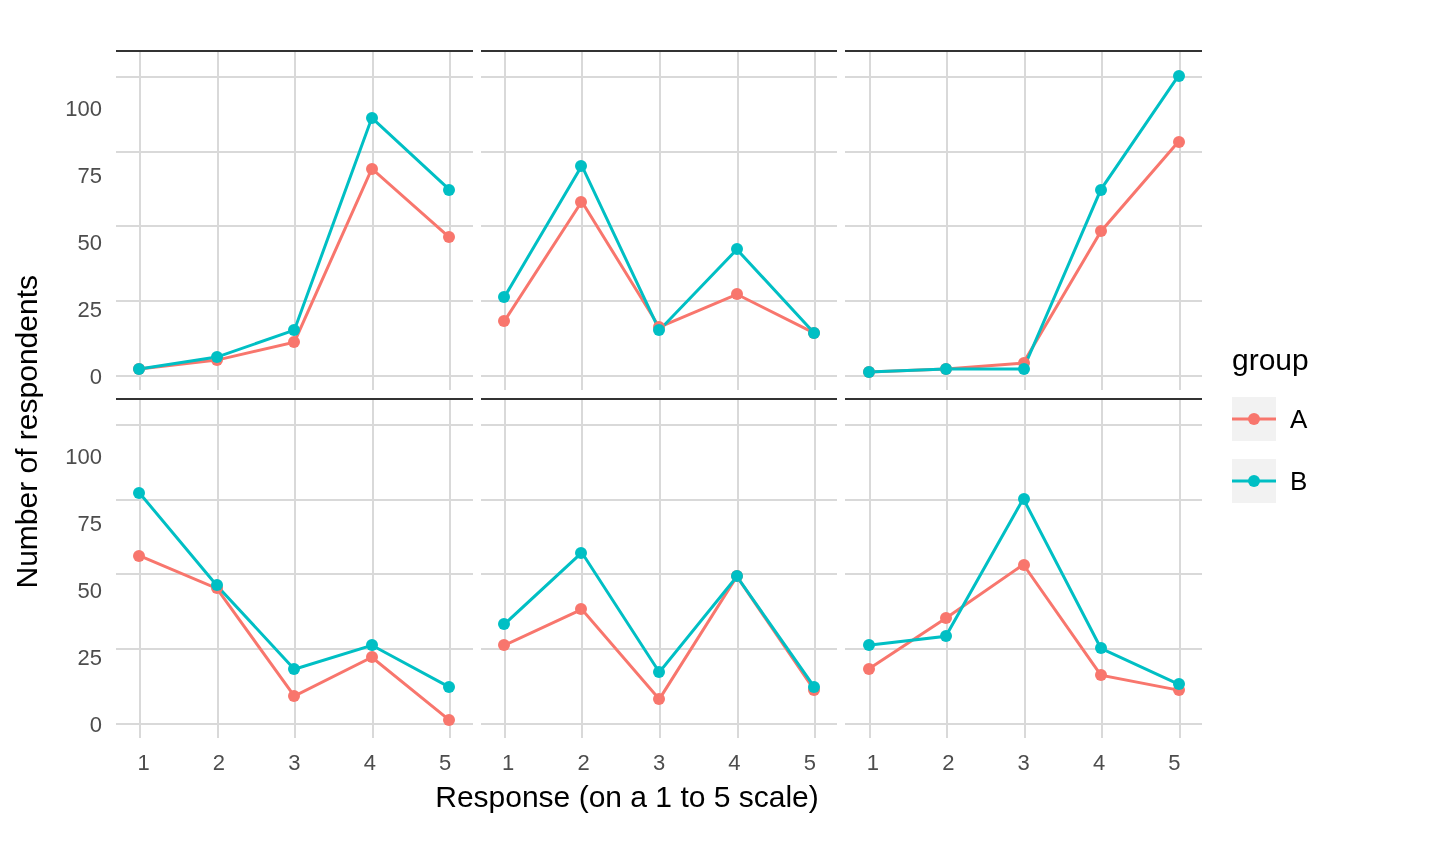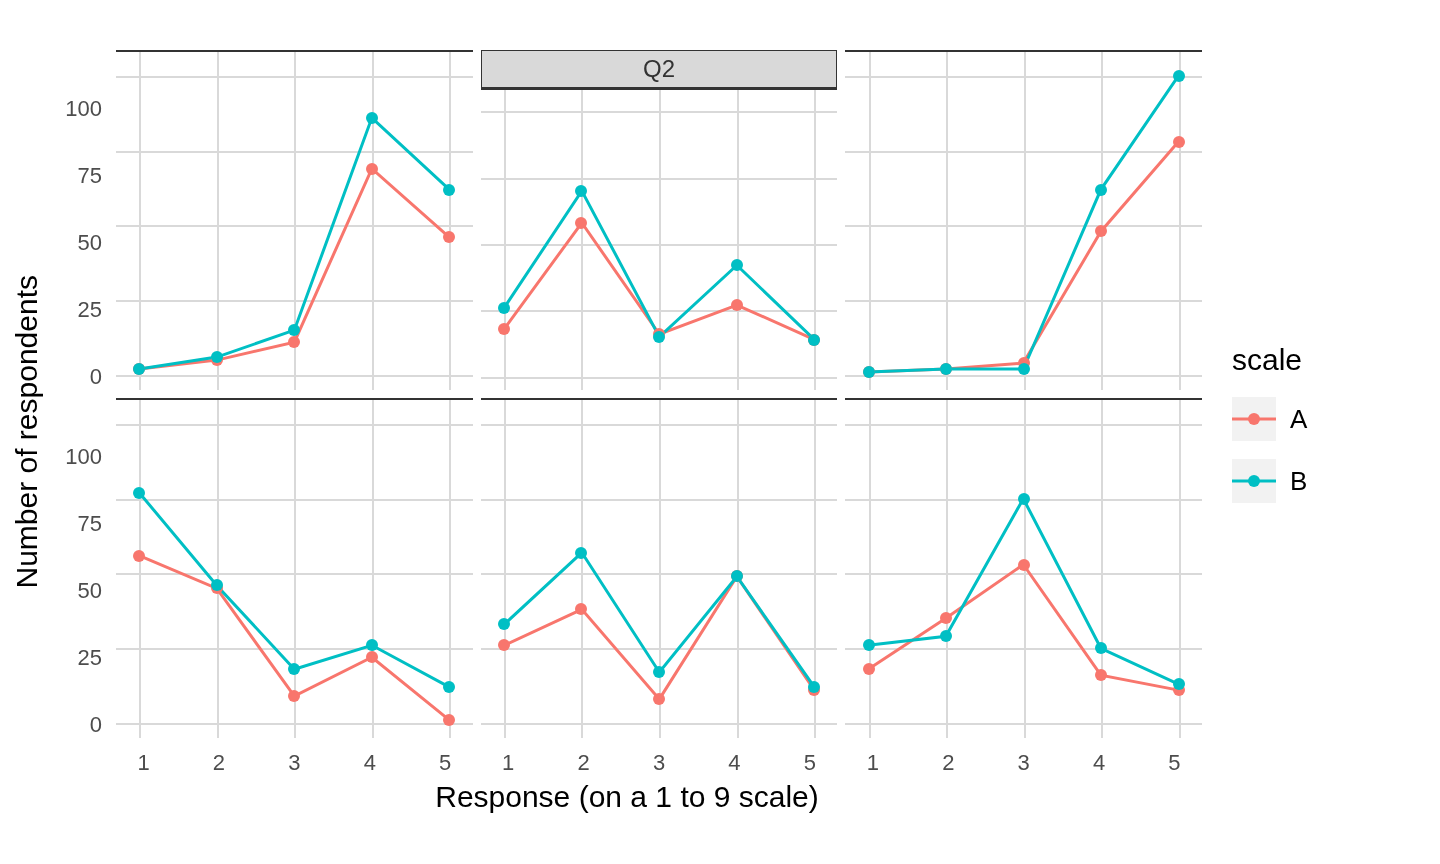--- a/index.html
+++ b/index.html
@@ -170,21 +170,20 @@
             <div style="position: absolute; left: 71.7391%; top: 34.5133%; width: 12px; height: 12px; border-radius: 50%; background: rgb(248, 118, 109); transform: translate(-50%, -50%);"></div>
             <div style="position: absolute; left: 93.4783%; top: 54.8673%; width: 12px; height: 12px; border-radius: 50%; background: rgb(248, 118, 109); transform: translate(-50%, -50%);"></div>
             <div style="position: absolute; left: 6.52174%; top: 93.8053%; width: 12px; height: 12px; border-radius: 50%; background: rgb(0, 191, 196); transform: translate(-50%, -50%);"></div>
             <div style="position: absolute; left: 28.2609%; top: 90.2655%; width: 12px; height: 12px; border-radius: 50%; background: rgb(0, 191, 196); transform: translate(-50%, -50%);"></div>
             <div style="position: absolute; left: 50%; top: 82.3009%; width: 12px; height: 12px; border-radius: 50%; background: rgb(0, 191, 196); transform: translate(-50%, -50%);"></div>
             <div style="position: absolute; left: 71.7391%; top: 19.469%; width: 12px; height: 12px; border-radius: 50%; background: rgb(0, 191, 196); transform: translate(-50%, -50%);"></div>
             <div style="position: absolute; left: 93.4783%; top: 40.708%; width: 12px; height: 12px; border-radius: 50%; background: rgb(0, 191, 196); transform: translate(-50%, -50%);"></div>
           </div>
         </div>
         <div class="facet">
-          <div class="facet-strip">Q2</div>
           <div class="panel">
             <div class="gridline-h" style="top: 95.5752%;"></div>
             <div class="gridline-h" style="top: 73.4513%;"></div>
             <div class="gridline-h" style="top: 51.3274%;"></div>
             <div class="gridline-h" style="top: 29.2035%;"></div>
             <div class="gridline-h" style="top: 7.07965%;"></div>
             <div class="gridline-v" style="left: 6.52174%;"></div>
             <div class="gridline-v" style="left: 28.2609%;"></div>
             <div class="gridline-v" style="left: 50%;"></div>
             <div class="gridline-v" style="left: 71.7391%;"></div>
@@ -343,24 +342,24 @@
           <span>5</span>
         </div>
         <div class="x-ticks">
           <span>1</span>
           <span>2</span>
           <span>3</span>
           <span>4</span>
           <span>5</span>
         </div>
       </div>
-    <div class="x-axis-label">Response (on a 1 to 9 scale)</div>
+    <div class="x-axis-label">Response (on a 1 to 5 scale)</div>
   </div>
   <div class="legend">
-    <div class="legend-title">scale</div>
+    <div class="legend-title">group</div>
     <div id="legend-items">
         <div class="legend-item">
           <div class="legend-key">
             <div class="legend-line" style="background: rgb(248, 118, 109);"></div>
             <div class="legend-dot" style="background: rgb(248, 118, 109);"></div>
           </div>
           <span>A</span>
         </div>
         <div class="legend-item">
           <div class="legend-key">

